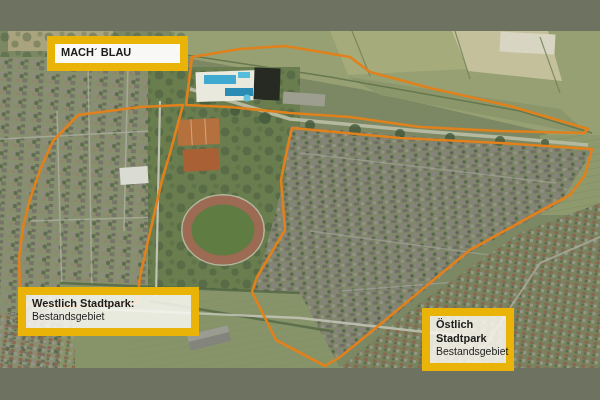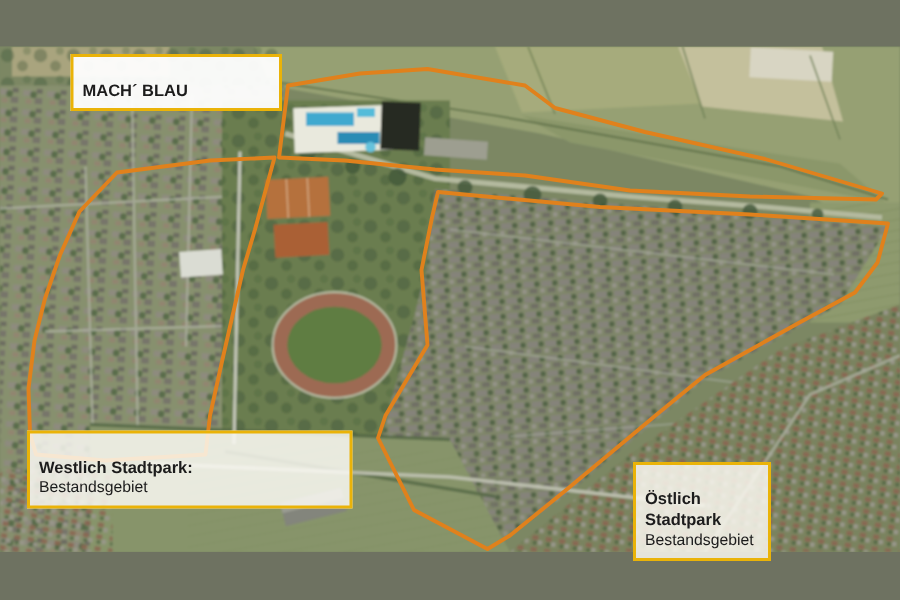--- a/index.html
+++ b/index.html
@@ -9,30 +9,30 @@
     font-family:"Liberation Sans",sans-serif;
     position:relative;
   }
   .map-wrap{
     position:absolute;left:0;top:31px;width:600px;height:337px;
     overflow:hidden;background:#7b8763;
   }
   .map-wrap svg{display:block;}
   .label-box{
     position:absolute;
-    border:2px solid #eab308;
+    border:8px solid #eab308;
     color:#1c1c1c;
     font-size:10.5px;
     line-height:1.28;
-    padding:16px 6px 4px 6px;
+    padding:1px 6px 4px 6px;
     box-sizing:border-box;
   }
   .label-box .title{font-weight:700;font-size:11px;}
   .box-machblau{left:47px;top:36px;width:141px;background:rgba(255,255,255,0.95);}
-  .box-westlich{left:18px;top:287px;width:217px;background:rgba(252,250,244,0.84);}
+  .box-westlich{left:18px;top:287px;width:181px;background:rgba(252,250,244,0.84);}
   .box-oestlich{left:422px;top:308px;width:92px;background:rgba(250,248,240,0.85);}
 </style>
 </head>
 <body>
 
 <div class="map-wrap">
 <svg width="600" height="337" viewBox="0 0 600 337">
   <defs>
     <filter id="soft" x="-5%" y="-5%" width="110%" height="110%">
           <feGaussianBlur stdDeviation="0.55"></feGaussianBlur>

